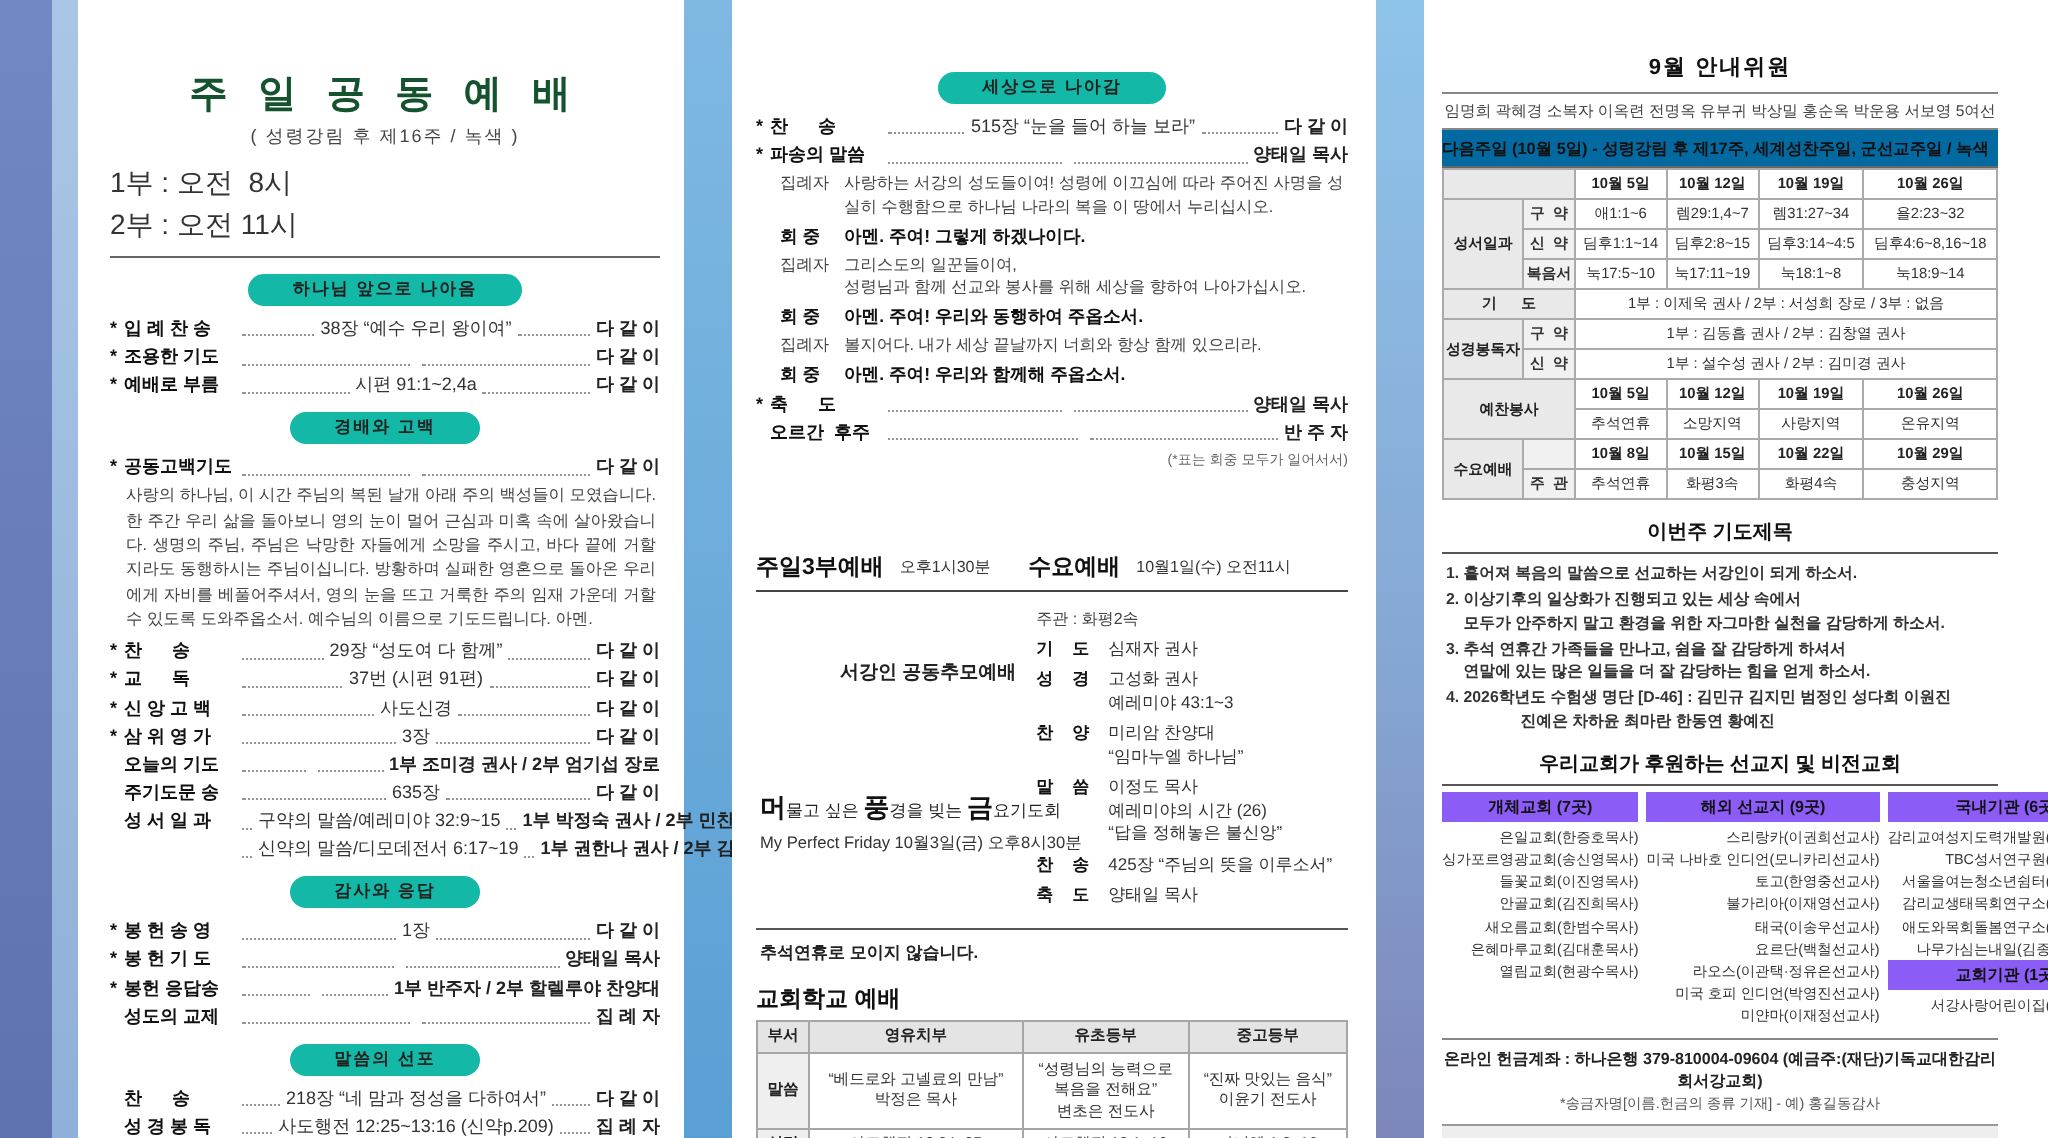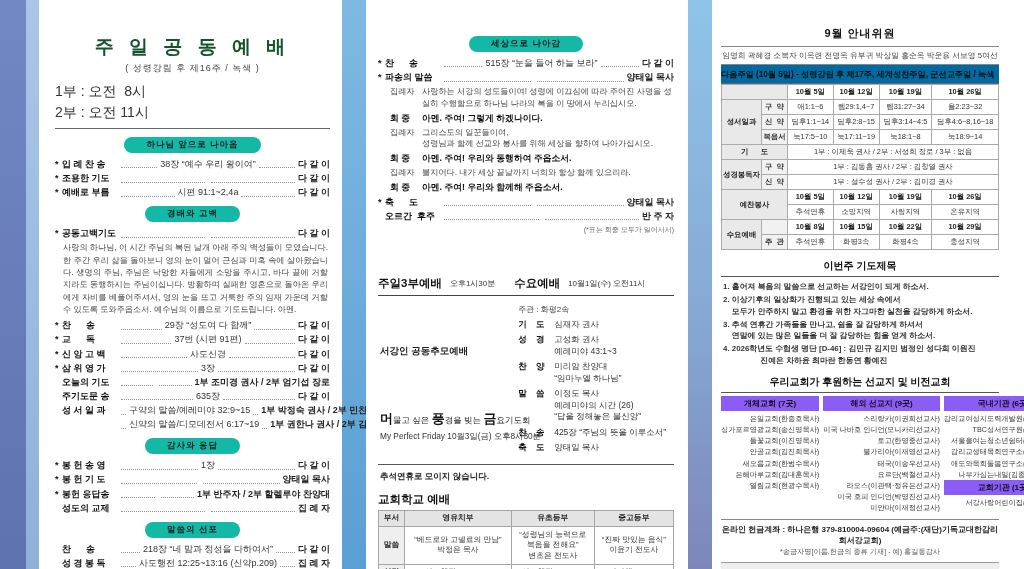--- a/index.html
+++ b/index.html
@@ -54,21 +54,21 @@
   .meet{margin-top:9px;}
   .meet-head{display:flex;border-bottom:1.6px solid #444;padding-bottom:4px;}
   .meet-head .half{display:flex;align-items:center;gap:8px;margin-top:32px;}
   .meet-head .half.l{width:46%;}
   .meet-head .half.r{width:54%;}
   .meet-h3{font-size:11.5px;font-weight:800;color:#111;}
   .meet-time{font-size:8px;color:#333;}
   .meet-body{display:flex;border-bottom:1.2px solid #555;}
   .meet-left{width:46%;padding:8px 6px 6px 2px;box-sizing:border-box;}
   .meet-right{width:54%;padding:6px 0 6px 4px;box-sizing:border-box;}
-  .ml-main{font-size:9.5px;font-weight:700;color:#222;text-align:left;margin-top:41px;}
+  .ml-main{font-size:9.5px;font-weight:700;color:#222;text-align:right;margin-top:26px;}
   .mpf{margin-top:52px;font-size:8.5px;color:#222;white-space:nowrap;}
   .mpf .big{font-size:13px;font-weight:800;color:#111;}
   .mpf2{font-size:8.3px;color:#333;margin-top:3px;white-space:nowrap;}
   .ml-note{font-size:8.5px;font-weight:700;color:#222;margin:6px 0 0 2px;}
   .host{font-size:8px;color:#444;margin:2px 0 4px 0;}
   .wrow{display:flex;font-size:8.5px;margin:4px 0;line-height:1.35;}
   .wrow .wk{min-width:36px;flex:none;font-weight:700;color:#111;white-space:pre;}
   .wrow .wv{white-space:pre-line;color:#333;}
 
   

